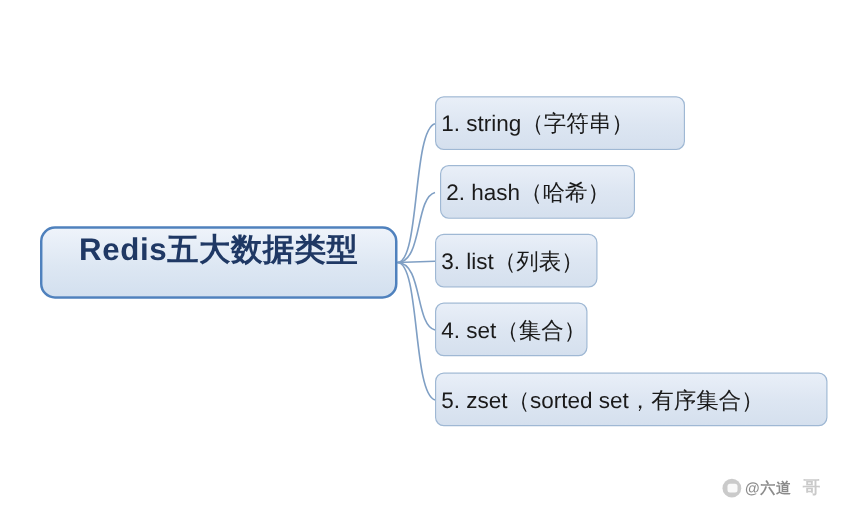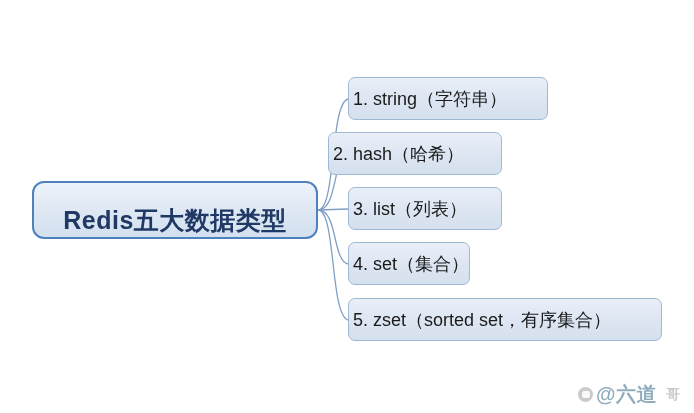--- a/index.html
+++ b/index.html
@@ -31,21 +31,21 @@
     position: absolute;
     left: 32px;
     top: 181px;
     width: 286px;
     height: 58px;
     box-sizing: border-box;
     border: 2.5px solid #4f81bd;
     border-radius: 12px;
     background: linear-gradient(to bottom, #eef3fa 0%, #dde7f3 55%, #d3e0ef 100%);
     display: flex;
-    align-items: flex-end;
+    align-items: flex-start;
     justify-content: center;
     z-index: 3;
   }
   .root-label {
     font-size: 25px;
     font-weight: bold;
     color: #1f3864;
     letter-spacing: 0.5px;
     white-space: nowrap;
   }
@@ -65,22 +65,22 @@
   .leaf-label {
     font-size: 18px;
     color: #1a1a1a;
     white-space: nowrap;
     padding-left: 4px;
     padding-right: 14px;
     line-height: 1;
   }
 
   .leaf-1 { left: 348px; top: 77px;  width: 200px; }
-  .leaf-2 { left: 328px; top: 132px; width: 174px; text-align: center; }
-  .leaf-3 { left: 348px; top: 187px; width: 154px; }
+  .leaf-2 { left: 352px; top: 132px; width: 156px; text-align: center; }
+  .leaf-3 { left: 348px; top: 187px; width: 130px; }
   .leaf-4 { left: 348px; top: 242px; width: 122px; }
   .leaf-5 { left: 348px; top: 298px; width: 314px; }
 
   
   .watermark {
     position: absolute;
     left: 578px;
     top: 381px;
     display: flex;
     align-items: center;
@@ -100,22 +100,22 @@
     content: "";
     position: absolute;
     left: 3.5px;
     top: 4px;
     width: 8px;
     height: 7px;
     border-radius: 2px;
     background: #f3f3f3;
   }
   .wm-text {
-    font-size: 20px;
-    color: #0c4a6e;
+    font-size: 12px;
+    color: #000000;
     letter-spacing: 0.5px;
     white-space: nowrap;
     font-weight: bold;
   }
   .wm-text2 {
     font-size: 14px;
     color: #8c8c8c;
     white-space: nowrap;
     font-weight: bold;
     margin-left: 6px;

